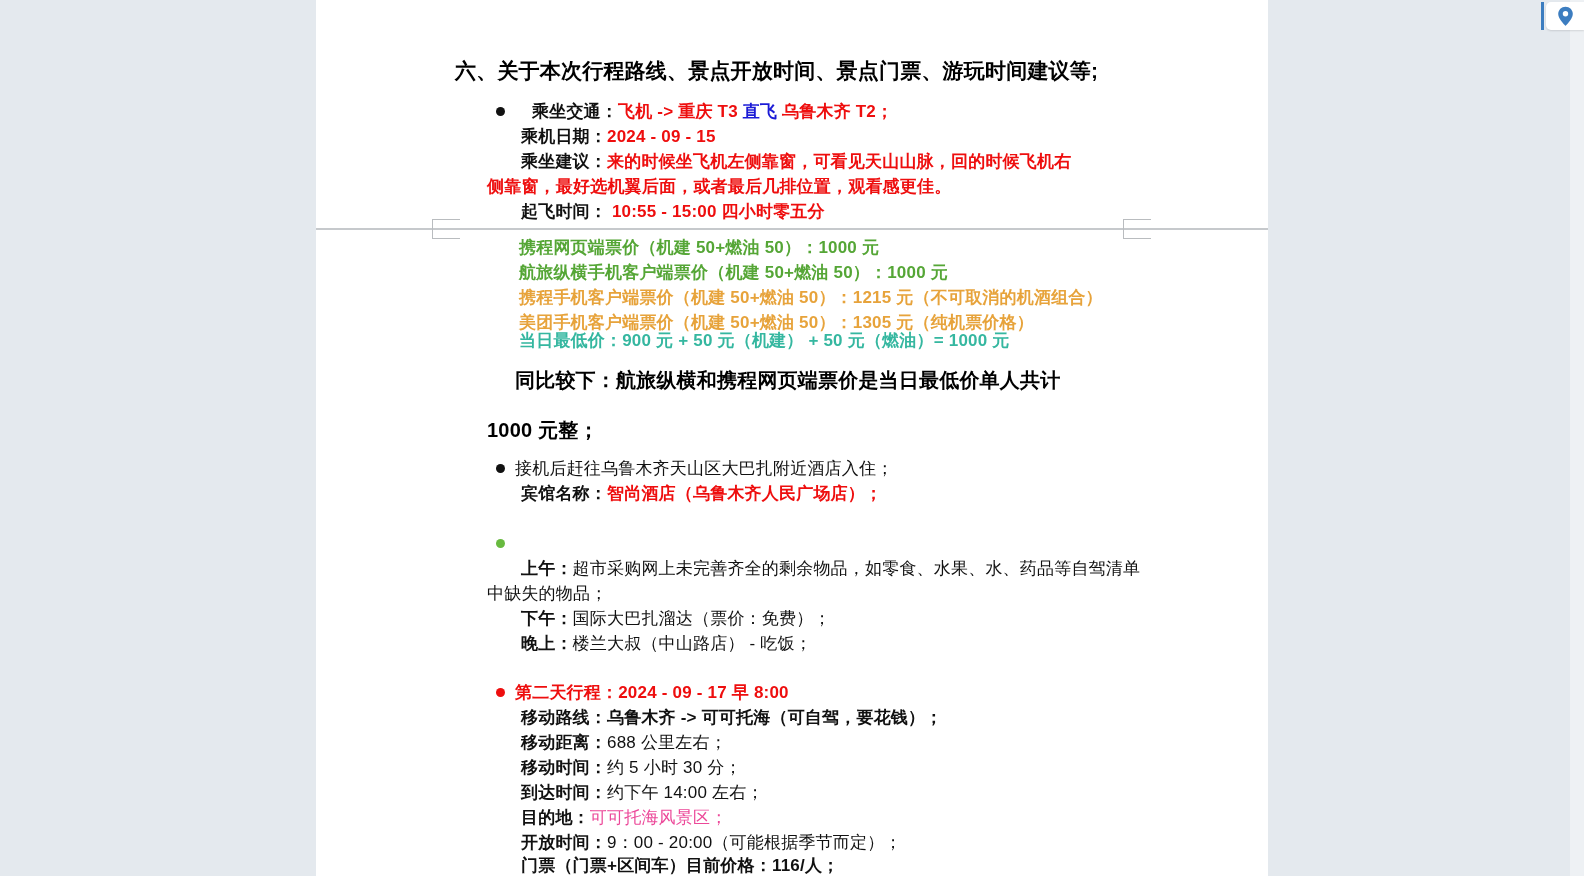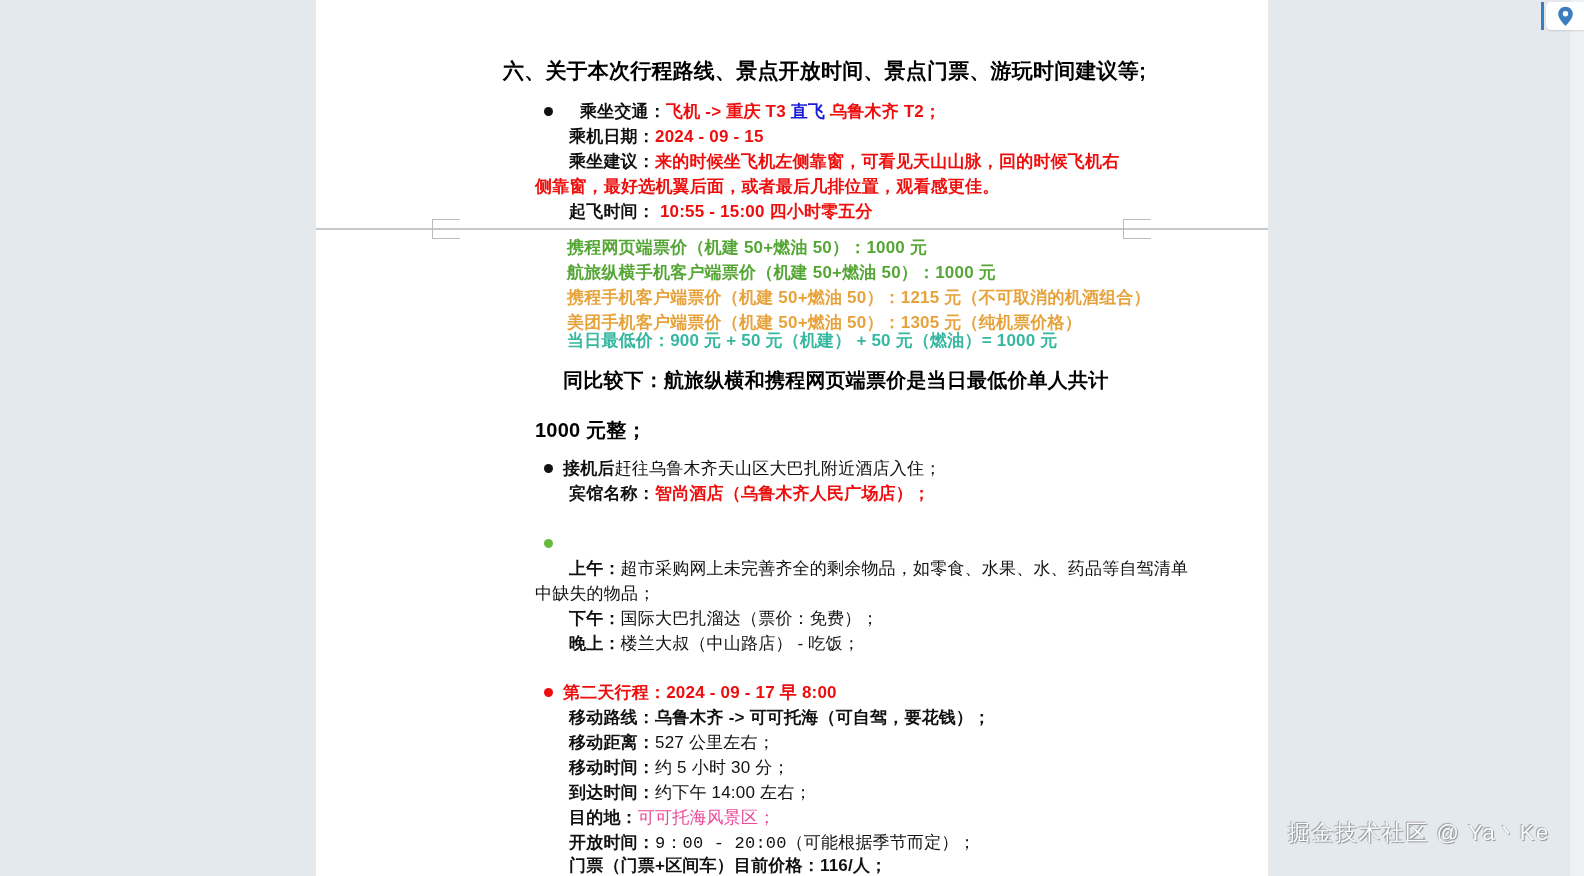--- a/index.html
+++ b/index.html
@@ -13,21 +13,20 @@
   .page {
     position: absolute; left: 316px; top: 0; width: 952px; height: 876px;
     background: #ffffff;
   }
 
   .line {
     position: absolute;
     font-size: 17px; line-height: 22px;
     white-space: nowrap; color: #111;
     letter-spacing: 0.2px;
-    margin-left: 48px;
   }
   .run { display: inline; }
   .bullet {
     position: absolute; width: 9px; height: 9px; border-radius: 50%;
     top: 6px;
   }
 
   .page-break-line {
     position: absolute; left: 316px; top: 228px; width: 952px; height: 2px;
     background: #c6c9cc;
@@ -77,49 +76,48 @@
         <div class="line" style="top: 151px; left: 205px;"><span class="run" style="color: rgb(17, 17, 17); font-weight: 700;">乘坐建议：</span><span class="run" style="color: rgb(238, 14, 14); font-weight: 700;">来的时候坐飞机左侧靠窗，可看见天山山脉，回的时候飞机右</span></div>
         <div class="line" style="top: 176px; left: 171px;"><span class="run" style="color: rgb(238, 14, 14); font-weight: 700;">侧靠窗，最好选机翼后面，或者最后几排位置，观看感更佳。</span></div>
         <div class="line" style="top: 201px; left: 205px;"><span class="run" style="color: rgb(17, 17, 17); font-weight: 700;">起飞时间： </span><span class="run" style="color: rgb(238, 14, 14); font-weight: 700;">10:55 - 15:00 四小时零五分</span></div>
         <div class="line" style="top: 237px; left: 203px;"><span class="run" style="color: rgb(85, 166, 54); font-weight: 700;">携程网页端票价（机建 50+燃油 50）：1000 元</span></div>
         <div class="line" style="top: 262px; left: 203px;"><span class="run" style="color: rgb(85, 166, 54); font-weight: 700;">航旅纵横手机客户端票价（机建 50+燃油 50）：1000 元</span></div>
         <div class="line" style="top: 287px; left: 203px;"><span class="run" style="color: rgb(231, 163, 59); font-weight: 700;">携程手机客户端票价（机建 50+燃油 50）：1215 元（不可取消的机酒组合）</span></div>
         <div class="line" style="top: 312px; left: 203px;"><span class="run" style="color: rgb(231, 163, 59); font-weight: 700;">美团手机客户端票价（机建 50+燃油 50）：1305 元（纯机票价格）</span></div>
         <div class="line" style="top: 330px; left: 203px;"><span class="run" style="color: rgb(53, 183, 160); font-weight: 700;">当日最低价：900 元 + 50 元（机建） + 50 元（燃油）= 1000 元</span></div>
         <div class="line" style="top: 369px; left: 199px; font-size: 20px;"><span class="run" style="color: rgb(0, 0, 0); font-weight: 700;">同比较下：航旅纵横和携程网页端票价是当日最低价单人共计</span></div>
         <div class="line" style="top: 419px; left: 171px; font-size: 20px;"><span class="run" style="color: rgb(0, 0, 0); font-weight: 700;">1000 元整；</span></div>
-        <div class="line" style="top: 458px; left: 199px;"><span class="bullet" style="background: rgb(17, 17, 17); left: -19px;"></span><span class="run" style="color: rgb(17, 17, 17); font-weight: 700;">接机后</span><span class="run" style="color: rgb(17, 17, 17); font-weight: 400;">赶往乌鲁木齐天山区大巴扎附近酒店入住；</span></div>
+        <div class="line" style="top: 458px; left: 199px;"><span class="bullet" style="background: rgb(17, 17, 17); left: -19px;"></span><span class="run" style="color: rgb(17, 17, 17); font-weight: 400;">接机后</span><span class="run" style="color: rgb(17, 17, 17); font-weight: 400;">赶往乌鲁木齐天山区大巴扎附近酒店入住；</span></div>
         <div class="line" style="top: 483px; left: 205px;"><span class="run" style="color: rgb(17, 17, 17); font-weight: 700;">宾馆名称：</span><span class="run" style="color: rgb(238, 14, 14); font-weight: 700;">智尚酒店（乌鲁木齐人民广场店）；</span></div>
         <div class="line" style="top: 533px; left: 199px;"><span class="bullet" style="background: rgb(104, 186, 63); left: -19px;"></span></div>
         <div class="line" style="top: 558px; left: 205px;"><span class="run" style="color: rgb(17, 17, 17); font-weight: 700;">上午：</span><span class="run" style="color: rgb(17, 17, 17); font-weight: 400;">超市采购网上未完善齐全的剩余物品，如零食、水果、水、药品等自驾清单</span></div>
         <div class="line" style="top: 583px; left: 171px;"><span class="run" style="color: rgb(17, 17, 17); font-weight: 400;">中缺失的物品；</span></div>
         <div class="line" style="top: 608px; left: 205px;"><span class="run" style="color: rgb(17, 17, 17); font-weight: 700;">下午：</span><span class="run" style="color: rgb(17, 17, 17); font-weight: 400;">国际大巴扎溜达（票价：免费）；</span></div>
         <div class="line" style="top: 633px; left: 205px;"><span class="run" style="color: rgb(17, 17, 17); font-weight: 700;">晚上：</span><span class="run" style="color: rgb(17, 17, 17); font-weight: 400;">楼兰大叔（中山路店） - 吃饭；</span></div>
         <div class="line" style="top: 682px; left: 199px;"><span class="bullet" style="background: rgb(238, 14, 14); left: -19px;"></span><span class="run" style="color: rgb(238, 14, 14); font-weight: 700;">第二天行程：2024 - 09 - 17 早 8:00</span></div>
         <div class="line" style="top: 707px; left: 205px;"><span class="run" style="color: rgb(17, 17, 17); font-weight: 700;">移动路线：</span><span class="run" style="color: rgb(17, 17, 17); font-weight: 700;">乌鲁木齐 -&gt; 可可托海（可自驾，要花钱）；</span></div>
-        <div class="line" style="top: 732px; left: 205px;"><span class="run" style="color: rgb(17, 17, 17); font-weight: 700;">移动距离：</span><span class="run" style="color: rgb(17, 17, 17); font-weight: 400;">527 公里左右；</span></div>
+        <div class="line" style="top: 732px; left: 205px;"><span class="run" style="color: rgb(17, 17, 17); font-weight: 700;">移动距离：</span><span class="run" style="color: rgb(17, 17, 17); font-weight: 400;">688 公里左右；</span></div>
         <div class="line" style="top: 757px; left: 205px;"><span class="run" style="color: rgb(17, 17, 17); font-weight: 700;">移动时间：</span><span class="run" style="color: rgb(17, 17, 17); font-weight: 400;">约 5 小时 30 分；</span></div>
         <div class="line" style="top: 782px; left: 205px;"><span class="run" style="color: rgb(17, 17, 17); font-weight: 700;">到达时间：</span><span class="run" style="color: rgb(17, 17, 17); font-weight: 400;">约下午 14:00 左右；</span></div>
         <div class="line" style="top: 807px; left: 205px;"><span class="run" style="color: rgb(17, 17, 17); font-weight: 700;">目的地：</span><span class="run" style="color: #ec4899; font-weight: 400;">可可托海风景区；</span></div>
-        <div class="line" style="top: 832px; left: 205px;"><span class="run" style="color: rgb(17, 17, 17); font-weight: 700;">开放时间：</span><span class="run" style="color: rgb(17, 17, 17); font-weight: 400; font-family: Liberation Mono, monospace;">9：00 - 20:00（可能根据季节而定）；</span></div>
+        <div class="line" style="top: 832px; left: 205px;"><span class="run" style="color: rgb(17, 17, 17); font-weight: 700;">开放时间：</span><span class="run" style="color: rgb(17, 17, 17); font-weight: 400;">9：00 - 20:00（可能根据季节而定）；</span></div>
         <div class="line" style="top: 855px; left: 205px;"><span class="run" style="color: rgb(17, 17, 17); font-weight: 700;">门票（门票+区间车）目前价格：</span><span class="run" style="color: rgb(17, 17, 17); font-weight: 700;">116/人；</span></div>
       </div>
   </div>
 
   <div class="page-break-line"></div>
   <div class="page-break-marker marker-left"></div>
   <div class="page-break-marker marker-right"></div>
 
   <div class="scrollbar-track"></div>
 
   <div class="pin-bar"></div>
   <div class="pin-button">
     <span style="display:flex">
       <svg width="17" height="21" viewBox="0 0 17 21">
         <path d="M8.5 0.8 C4.4 0.8 1.2 4 1.2 8.1 C1.2 13 8.5 20 8.5 20 C8.5 20 15.8 13 15.8 8.1 C15.8 4 12.6 0.8 8.5 0.8 Z" fill="#3c7dc0"></path>
         <circle cx="8.5" cy="7.8" r="2.7" fill="#ffffff"></circle>
       </svg>
     </span>
   </div>
 
-  <div class="watermark">掘金技术社区 @ Ya丶Ke</div>
 
 </div>
 
 </body></html>

